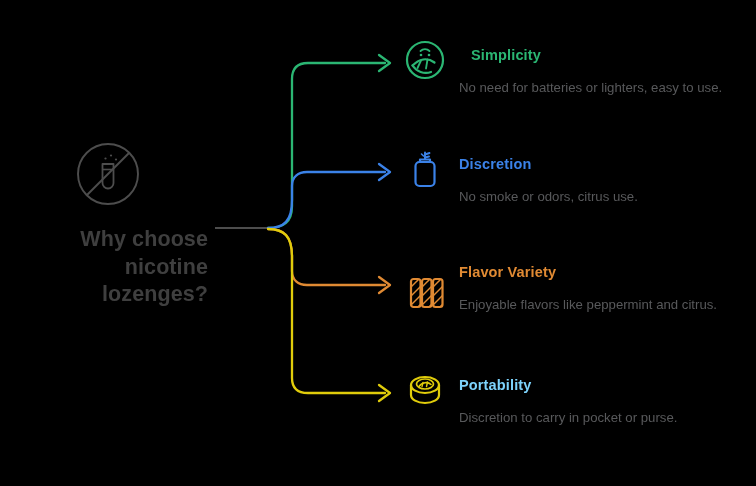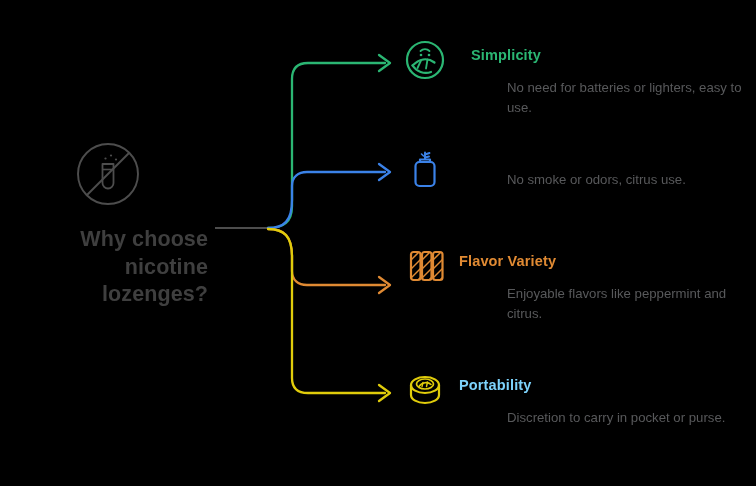--- a/index.html
+++ b/index.html
@@ -75,21 +75,20 @@
     letter-spacing: 0.15px;
     margin: 0 0 0 0;
   }
   .branch-desc {
     font-size: 13.2px;
     font-weight: normal;
     line-height: 1.45;
     color: #58595b;
     margin-top: 14px;
     max-width: 284px;
-    margin-left: 48px;
   }
 </style>
 </head>
 <body>
 
 <div id="canvas">
 
   <svg id="connectors" viewBox="0 0 756 486" width="756" height="486" fill="none">
 
     <path d="M215,228 L268,228" stroke="#4d4d4d" stroke-width="2" fill="none" stroke-linecap="butt"></path>
@@ -152,25 +151,26 @@
   <div class="branch" style="left:403px; top:156px; width:345px;">
     <svg class="branch-icon" viewBox="0 0 44 44" fill="none">
       <rect x="12.5" y="15" width="19" height="24" rx="4" ry="4" stroke="#3b82e8" stroke-width="2.2" fill="none"></rect>
       <path d="M17,15 L17,12.5 L27,12.5 L27,15" stroke="#3b82e8" stroke-width="2.2" fill="none" stroke-linejoin="round"></path>
       <path d="M22,12 L22,5.5" stroke="#3b82e8" stroke-width="1.9" stroke-linecap="round"></path>
       <path d="M22,7.5 L26.5,6" stroke="#3b82e8" stroke-width="1.9" stroke-linecap="round"></path>
       <path d="M22,10.5 L26,9.5" stroke="#3b82e8" stroke-width="1.9" stroke-linecap="round"></path>
       <path d="M18.5,7 L20.5,9" stroke="#3b82e8" stroke-width="1.6" stroke-linecap="round"></path>
     </svg>
     <div class="branch-body">
+      <div class="branch-title" style="color:#3b82e8;">Discretion</div>
       <div class="branch-desc">No smoke or odors, citrus use.</div>
     </div>
   </div>
 
-  <div class="branch" style="left:403px; top:253px; width:345px;">
+  <div class="branch" style="left:403px; top:264px; width:345px;align-items:flex-end;">
     <svg class="branch-icon" viewBox="0 0 44 44" fill="none">
       <defs>
         <clipPath id="gsA">
             <rect x="8" y="8" width="9.5" height="28" rx="2.5" ry="2.5"></rect>
           </clipPath>
         <clipPath id="gsB">
             <rect x="19" y="8" width="9.5" height="28" rx="2.5" ry="2.5"></rect>
           </clipPath>
         <clipPath id="gsC">
             <rect x="30" y="8" width="9.5" height="28" rx="2.5" ry="2.5"></rect>

